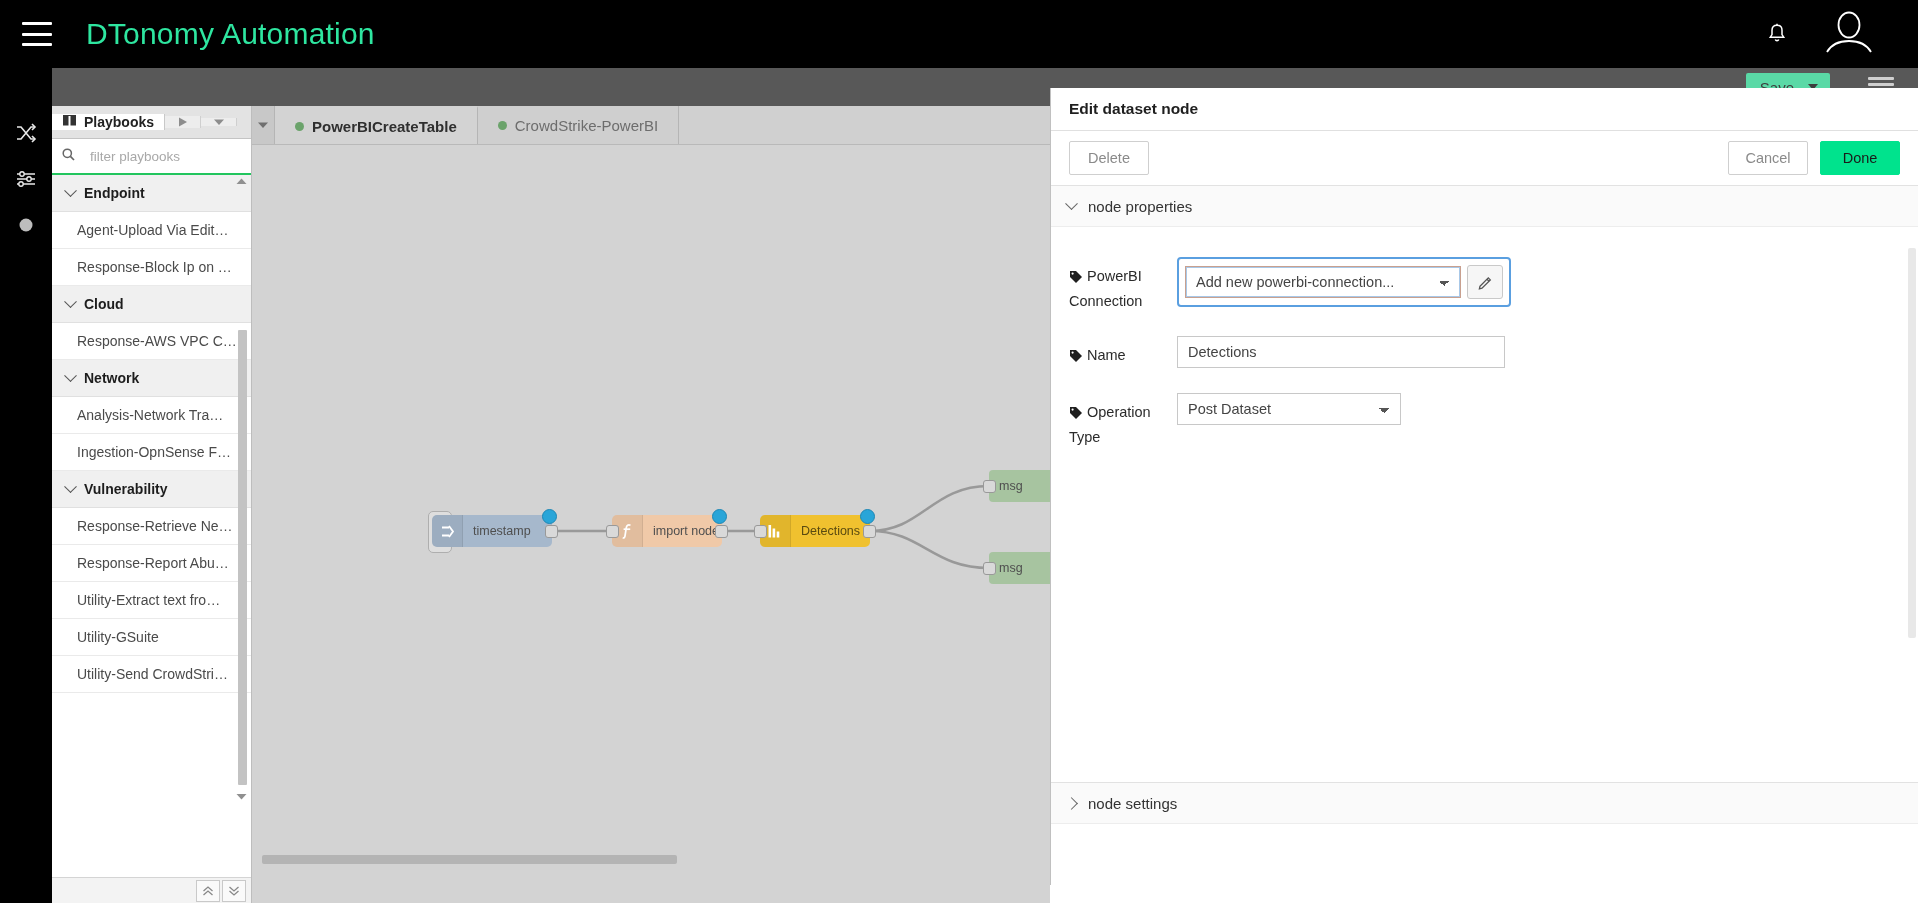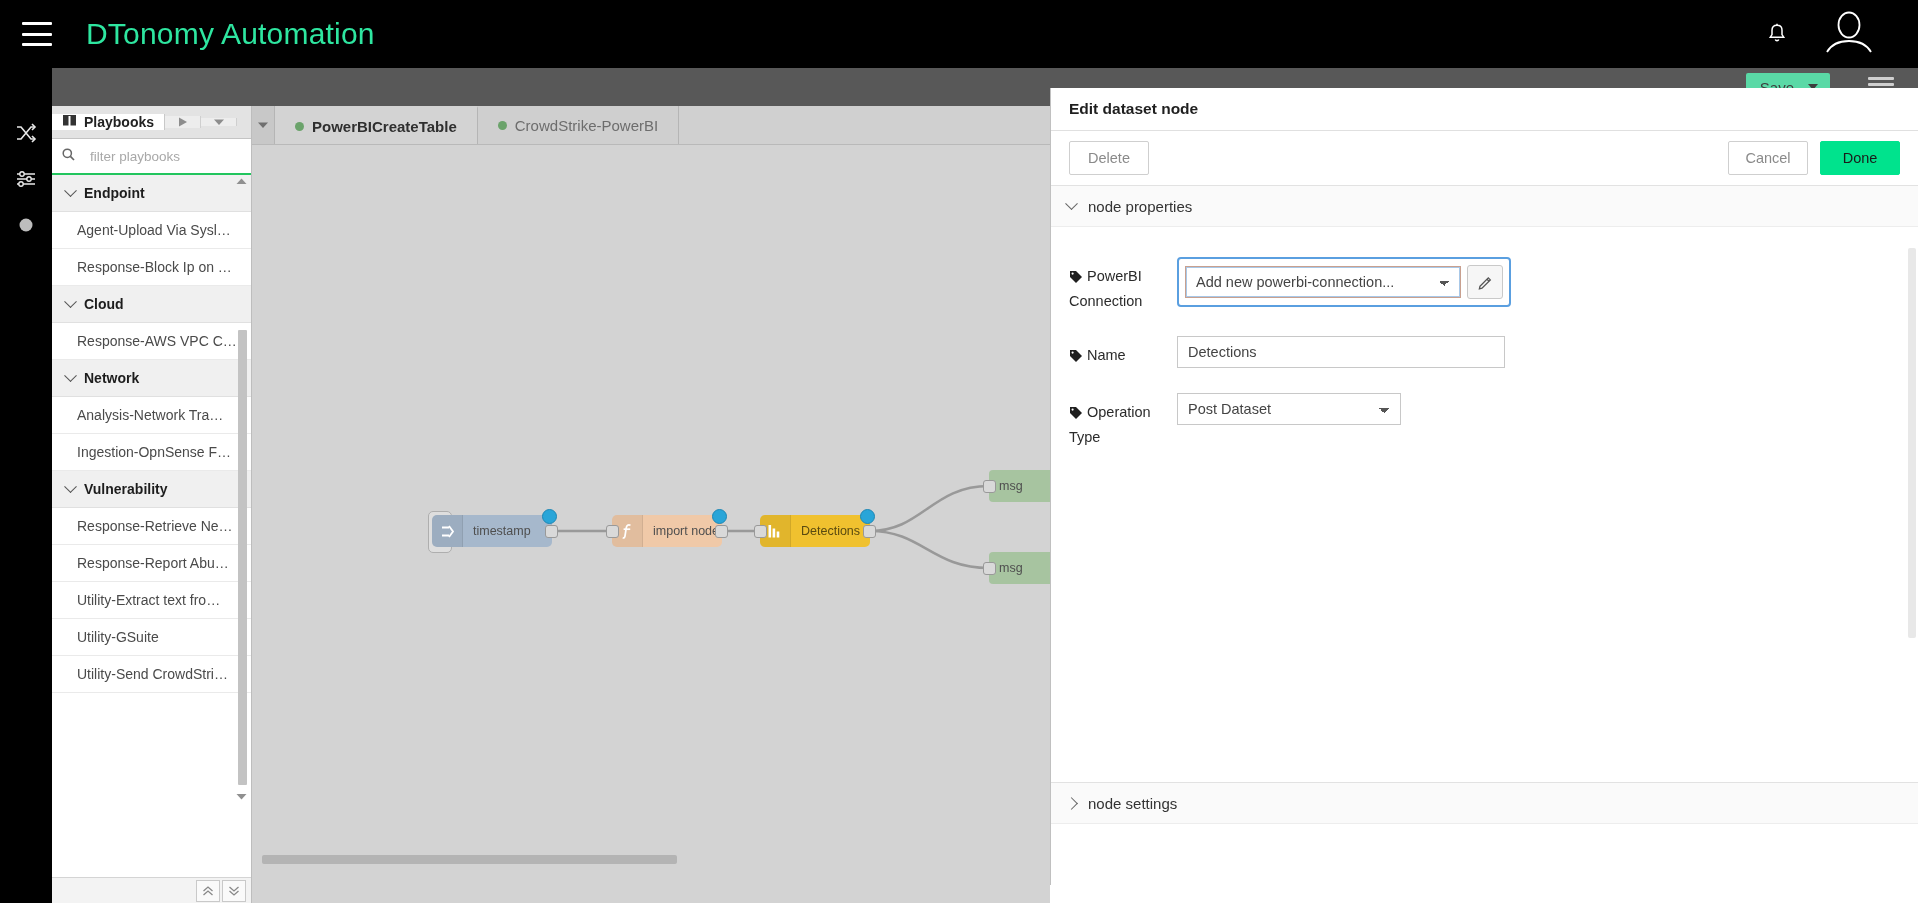--- a/index.html
+++ b/index.html
@@ -603,21 +603,21 @@
     </span>
     <input id="pb-search-input" type="text" placeholder="filter playbooks" style="">
   </div>
 
   <div id="pb-list">
 
     <div class="pb-group">
       <span class="chev"></span>
       <span>Endpoint</span>
     </div>
-    <div class="pb-item">Agent-Upload Via Sysl…</div>
+    <div class="pb-item">Agent-Upload Via Edit…</div>
     <div class="pb-item">Response-Block Ip on …</div>
 
     <div class="pb-group">
       <span class="chev"></span>
       <span>Cloud</span>
     </div>
     <div class="pb-item">Response-AWS VPC C…</div>
 
     <div class="pb-group">
       <span class="chev"></span>

